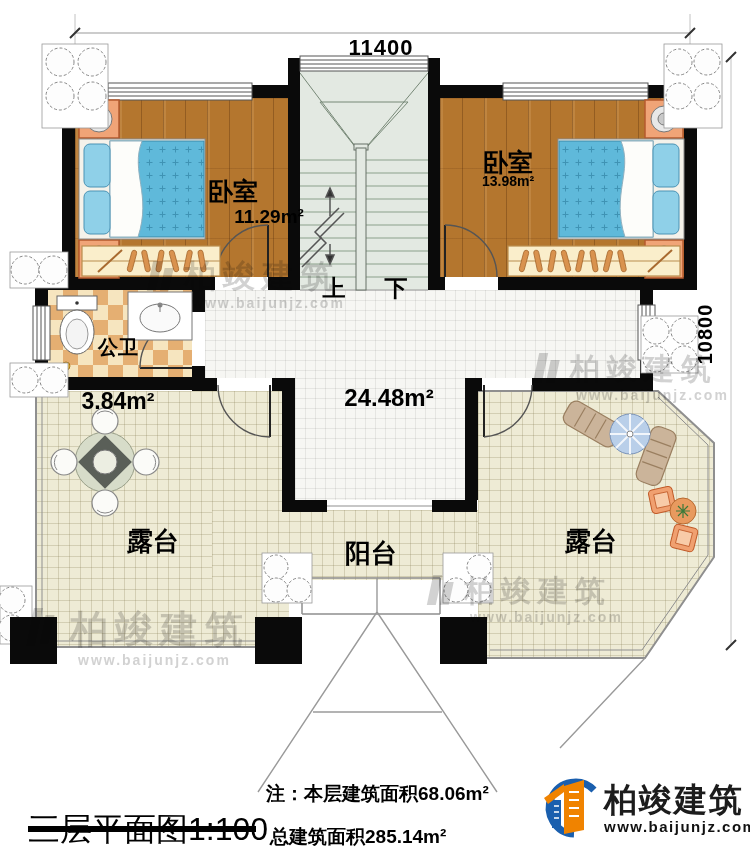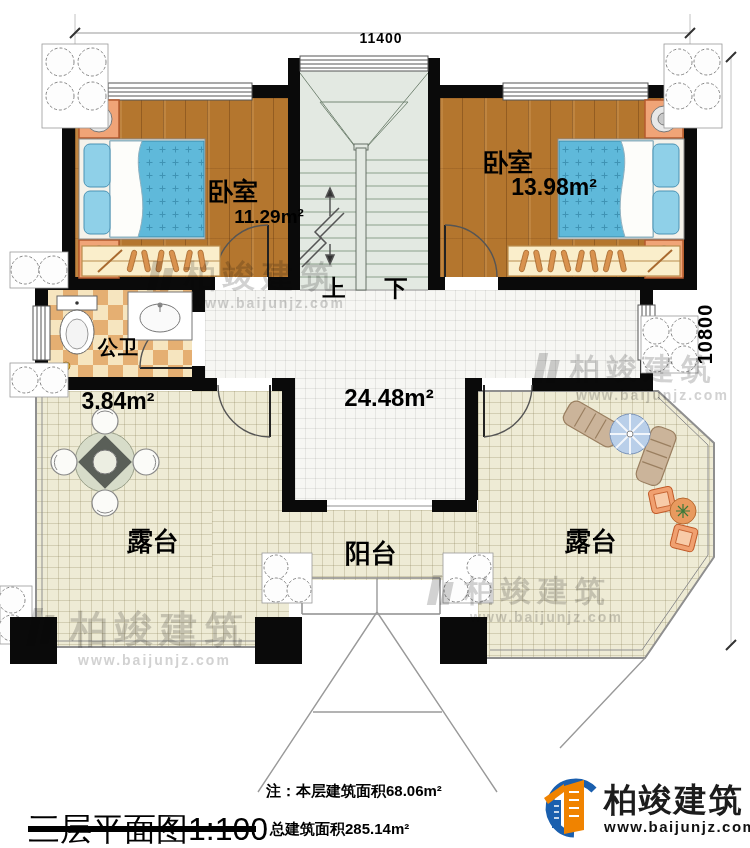--- a/index.html
+++ b/index.html
@@ -30,21 +30,21 @@
   .lbl.rot{transform:translate(-50%,-50%) rotate(-90deg);}
   .wm{position:absolute;z-index:20;color:#c7c7c7;mix-blend-mode:multiply;opacity:.8;
       font-weight:800;line-height:1.15;white-space:nowrap;pointer-events:none;}
   .wm .brand{letter-spacing:7px;}
   .wm .site{display:block;font-size:14px;font-weight:700;letter-spacing:2px;}
   .wm-mark{display:inline-block;width:26px;height:30px;margin-right:8px;transform:skewX(-12deg);
       background:linear-gradient(#c7c7c7,#c7c7c7) 0 0/9px 100% no-repeat,
                  linear-gradient(#c7c7c7,#c7c7c7) 13px 7px/9px 76% no-repeat;vertical-align:-4px;}
   .footer{position:absolute;z-index:40;color:#000;}
   #title-underline{position:absolute;left:28px;top:826px;width:228px;height:6px;background:#000;z-index:40;}
-  .note-line{font-size:15px;font-weight:600;line-height:1.22;}
+  .note-line{font-size:19px;font-weight:600;line-height:1.22;}
   #brand-text{font-size:33px;font-weight:800;letter-spacing:2px;color:#1c1c1c;}
   #brand-url{font-size:15px;font-weight:700;letter-spacing:1.5px;color:#111;}
 </style>
 </head>
 <body>
 
 <div id="canvas">
 
   <div class="floor tiles-cream" style="left:36px;top:391px;width:253px;height:256px;"></div>
   <div class="floor tiles-cream" style="left:212px;top:510px;width:383px;height:70px;"></div>
@@ -332,27 +332,27 @@
   </div>
   <div class="wm" style="left:30px;top:608px;font-size:38px;">
     <span class="wm-mark" style="width:32px;height:38px;"></span><span class="brand">柏竣建筑</span>
     <span class="site" style="margin-left:48px;">www.baijunjz.com</span>
   </div>
   <div class="wm" style="left:430px;top:574px;font-size:30px;">
     <span class="wm-mark"></span><span class="brand">柏竣建筑</span>
     <span class="site" style="margin-left:40px;">www.baijunjz.com</span>
   </div>
 
-  <div class="lbl" style="left:381px;top:38px;font-size:14px;letter-spacing:1px;">11400</div>
+  <div class="lbl" style="left:381px;top:48px;font-size:22px;letter-spacing:1px;">11400</div>
   <div class="lbl rot" style="left:705px;top:334px;font-size:20px;letter-spacing:1px;">10800</div>
 
   <div class="lbl" style="left:233px;top:191px;font-size:25px;">卧室</div>
   <div class="lbl" style="left:233px;top:216px;font-size:19px;margin-left:36px;">11.29m²</div>
   <div class="lbl" style="left:508px;top:162px;font-size:25px;">卧室</div>
-  <div class="lbl" style="left:508px;top:187px;font-size:23px;margin-left:46px;">13.98m²</div>
+  <div class="lbl" style="left:508px;top:181px;font-size:14px;">13.98m²</div>
 
   <div class="lbl" style="left:334px;top:288px;font-size:23px;">上</div>
   <div class="lbl" style="left:396px;top:288px;font-size:23px;">下</div>
 
   <div class="lbl" style="left:118px;top:347px;font-size:20px;">公卫</div>
   <div class="lbl" style="left:118px;top:368px;font-size:23px;margin-top:33px;">3.84m²</div>
 
   <div class="lbl" style="left:389px;top:398px;font-size:24px;">24.48m²</div>
 
   <div class="lbl" style="left:153px;top:541px;font-size:26px;">露台</div>

